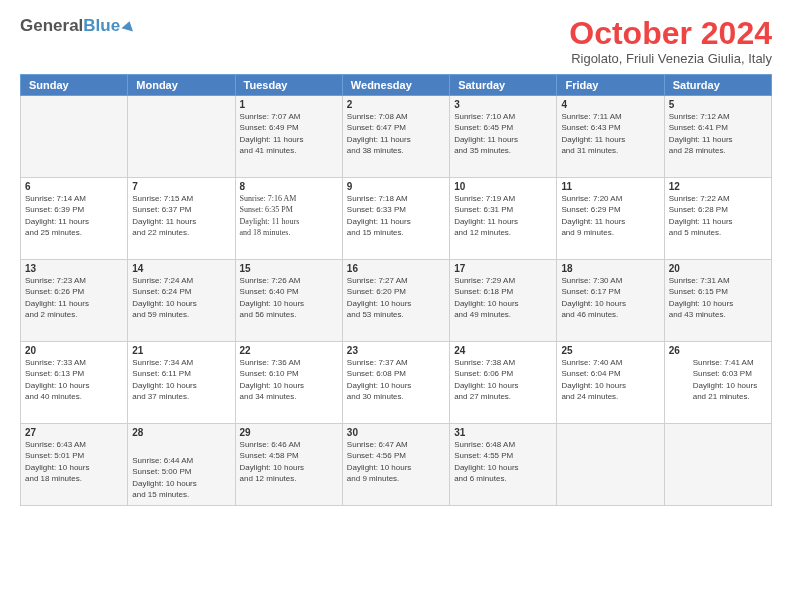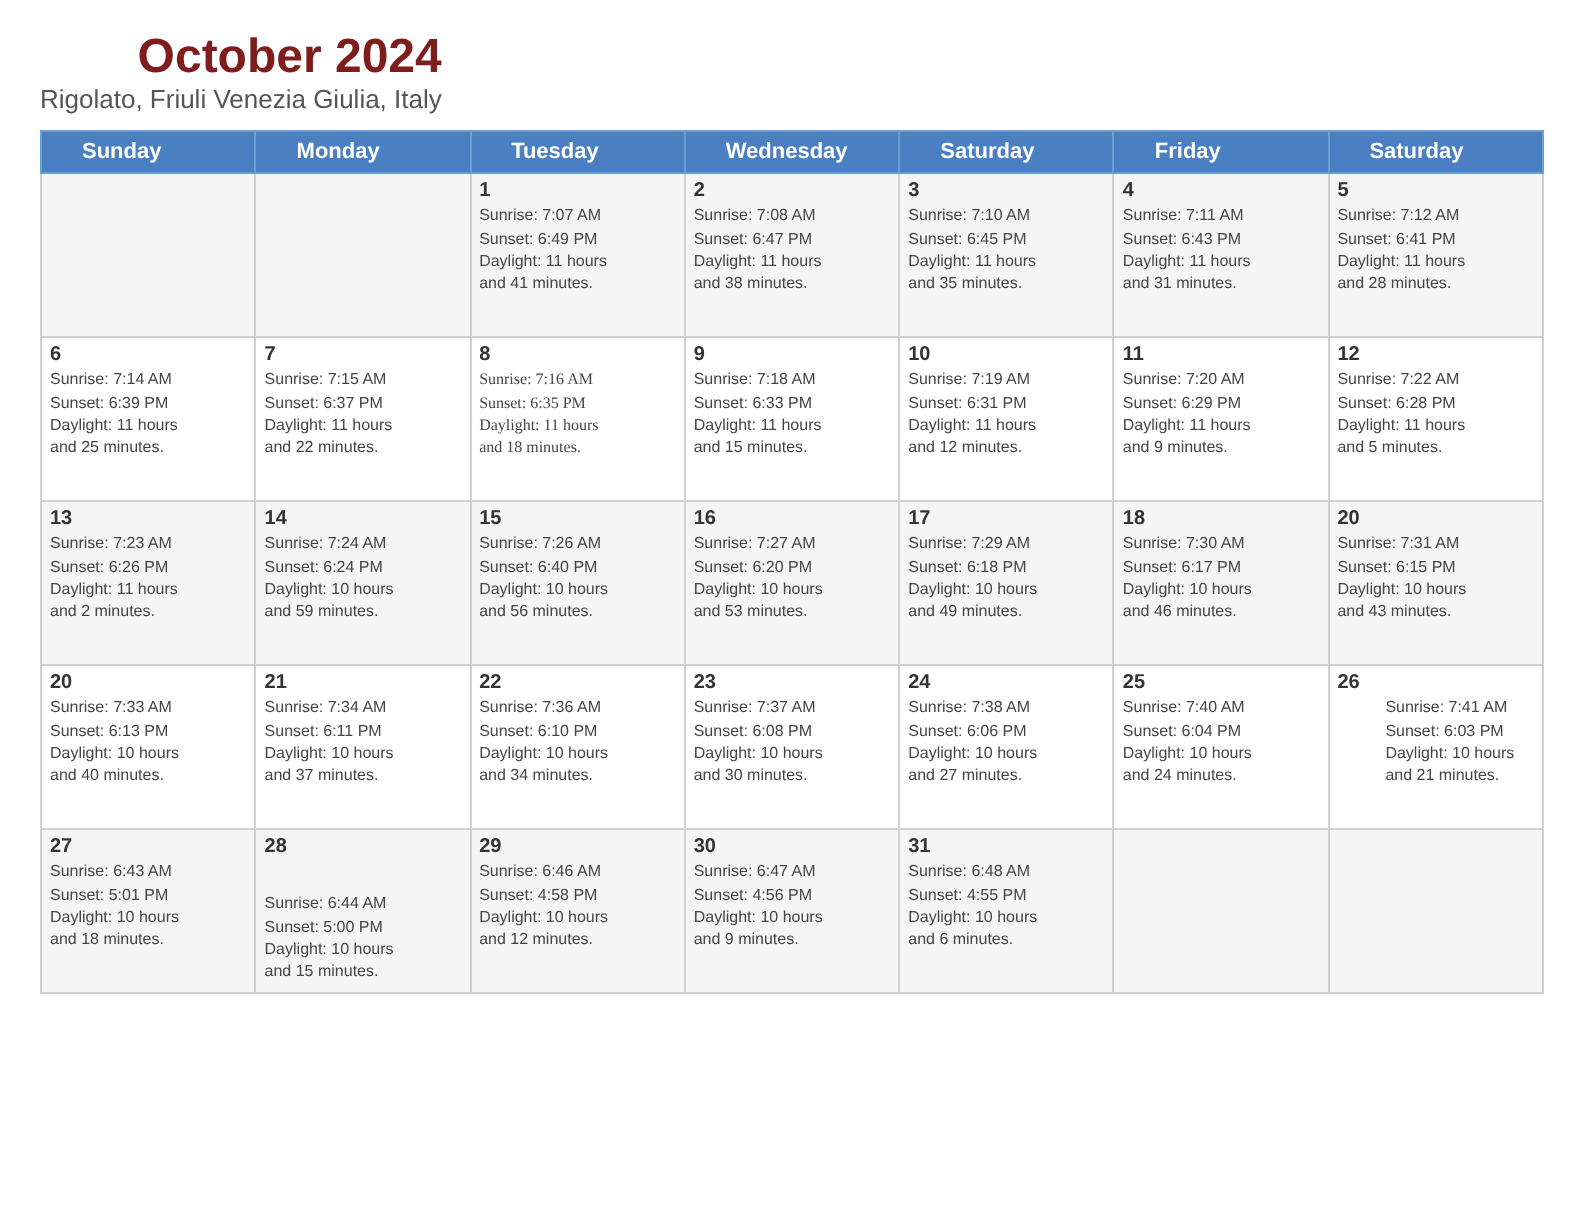--- a/index.html
+++ b/index.html
@@ -41,40 +41,40 @@
       display: inline-block;
       width: 14px;
       height: 14px;
       margin-left: 1px;
       margin-bottom: -2px;
     }
     .title-block {
       text-align: right;
     }
     .month-title {
-      font-size: 24px;
+      font-size: 32px;
       font-weight: bold;
-      color: #7f1d1d;
+      color: #ef4444;
       line-height: 1.1;
     }
     .location {
       font-size: 13px;
       color: #555;
     }
     table {
       width: 100%;
       border-collapse: collapse;
       table-layout: fixed;
     }
     thead th {
       background: #4a7fc1;
       color: #fff;
       font-size: 11px;
       font-weight: bold;
-      padding: 4px 20px;
+      padding: 4px 8px;
       text-align: left;
       border: 1px solid #6a9fd4;
     }
     tbody td {
       border: 1px solid #d0d0d0;
       vertical-align: top;
       padding: 3px 4px;
       font-size: 8.5px;
       color: #333;
       height: 82px;
@@ -96,20 +96,30 @@
       line-height: 1.4;
     }
     .empty { background: #fff !important; }
     tbody tr:nth-child(odd) td.empty { background: #f5f5f5 !important; }
   </style>
 </head>
 <body>
 
 <div class="page">
   <div class="header">
+    <div class="logo">
+      <div class="logo-icon">
+        <span class="logo-word">
+          <span class="general">General</span><span class="blue-part">Blue</span>
+        </span>
+        <svg class="logo-chevron" viewBox="0 0 14 14">
+          <polygon points="7,1 13,10 1,10" fill="#4a90c4" transform="rotate(15,7,7)"></polygon>
+        </svg>
+      </div>
+    </div>
     <div class="title-block">
       <div class="month-title">October 2024</div>
       <div class="location">Rigolato, Friuli Venezia Giulia, Italy</div>
     </div>
   </div>
 
   <table>
     <thead>
       <tr>
         <th>Sunday</th>

